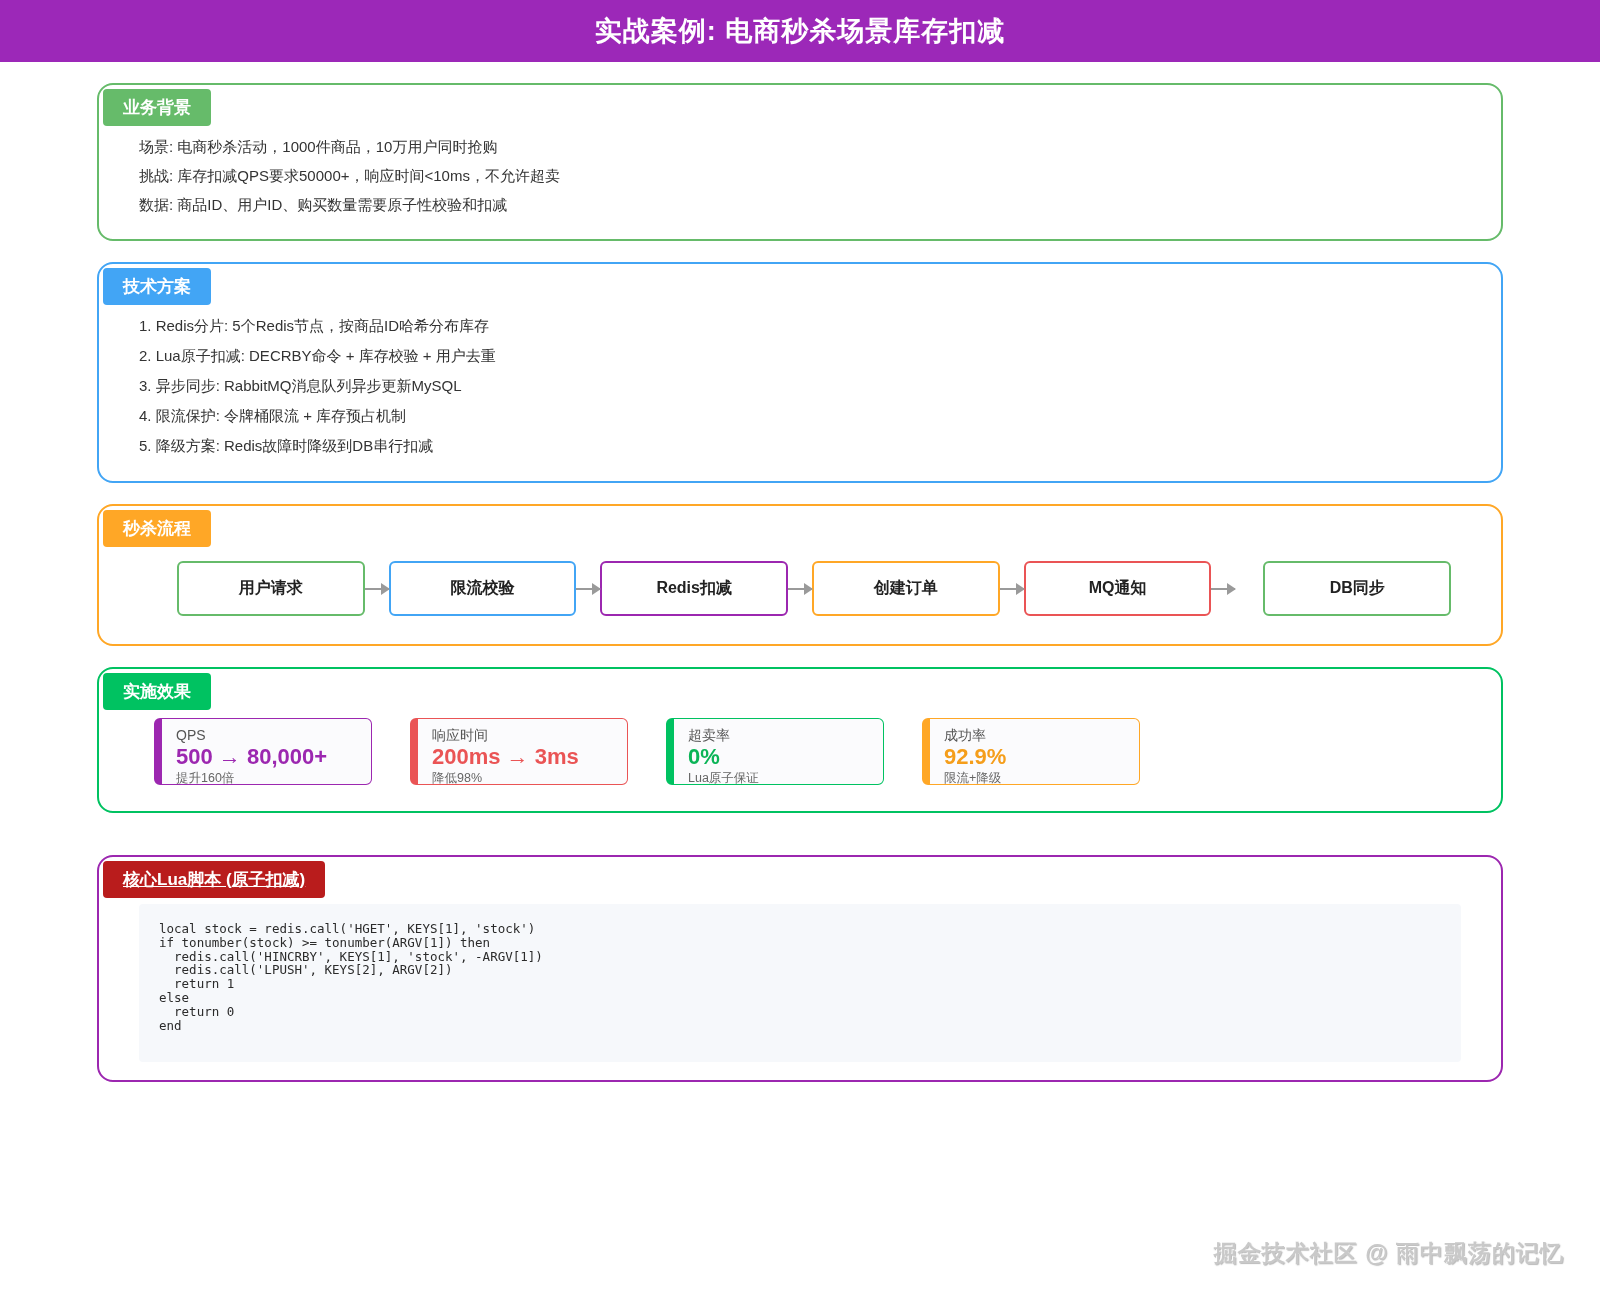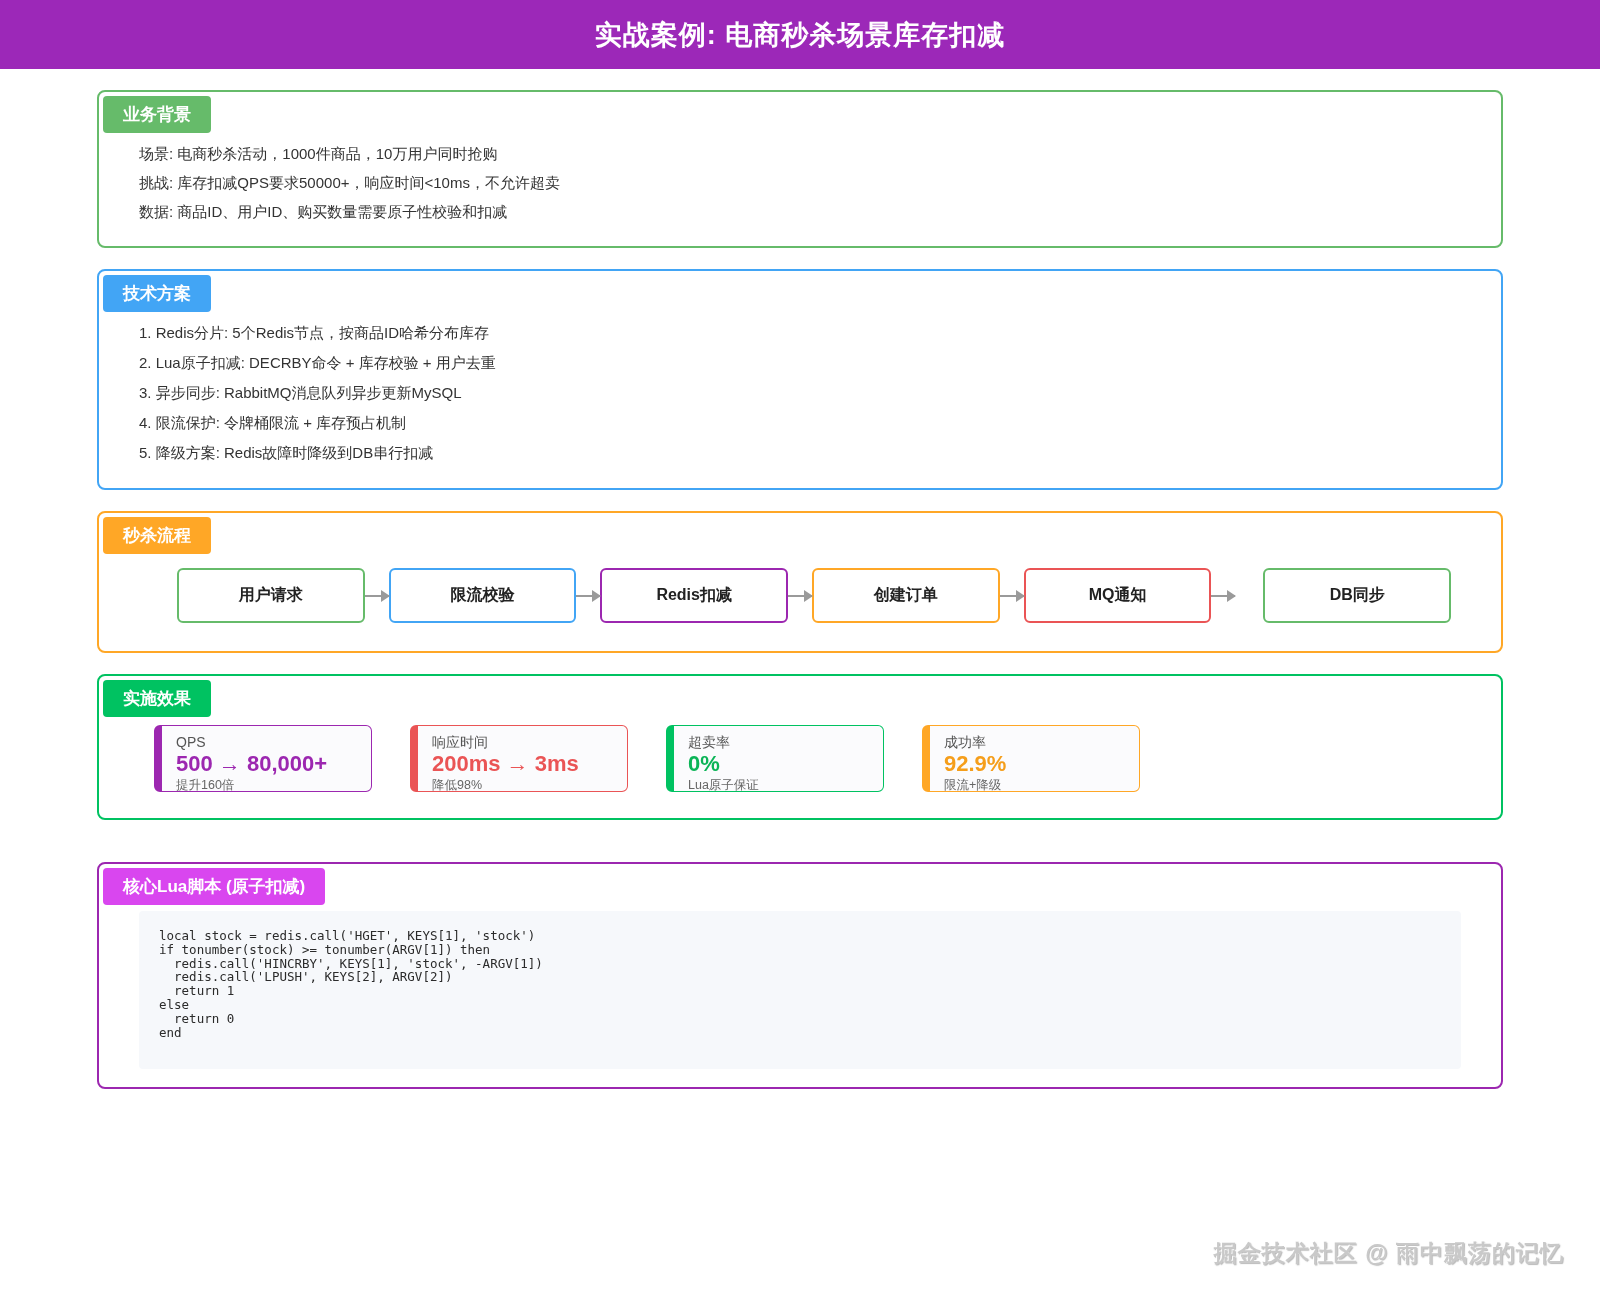--- a/index.html
+++ b/index.html
@@ -1,34 +1,34 @@
 <!DOCTYPE html>
 <html><head>
 <meta charset="utf-8">
 <style>
   * { margin: 0; padding: 0; box-sizing: border-box; }
   html,body { width: 1600px; height: 1300px; background:#ffffff; overflow:hidden;
     font-family:"Liberation Sans","DejaVu Sans",sans-serif; color:#333; position:relative; }
 
   
-  .header { height:69px; background:#9C28B8; display:flex; align-items:center; justify-content:center; }
+  .header { height:62px; background:#9C28B8; display:flex; align-items:center; justify-content:center; }
   .header h1 { color:#fff; font-size:27px; font-weight:bold; letter-spacing:1px; }
 
   .container { padding:0 97px; }
 
   
-  .panel { border:2px solid; border-radius:8px; margin-top:21px; background:#fff; position:relative; }
+  .panel { border:2px solid; border-radius:16px; margin-top:21px; background:#fff; position:relative; }
   .panel-label { display:inline-block; margin:4px 0 0 4px; padding:7px 20px; border-radius:4px;
      color:#fff; font-size:17px; font-weight:bold; }
 
   .p-green  { border-color:#66BB6A; }  .l-green  { background:#66BB6A; }
   .p-blue   { border-color:#42A5F5; }  .l-blue   { background:#42A5F5; }
   .p-orange { border-color:#FFA726; }  .l-orange { background:#FFA726; }
   .p-emerald{ border-color:#00C261; }  .l-emerald{ background:#00C261; }
-  .p-purple { border-color:#9C27B0; }  .l-purple { background:#d946ef; }
+  .p-purple { border-color:#9C27B0; }  .l-purple { background:#b91c1c;text-decoration:underline; }
 
   .panel-body { padding:6px 40px 20px; }
   .text-line { font-size:15px; line-height:29px; color:#333; }
   .list-line { font-size:15px; line-height:30px; color:#333; }
 
   
   .flow-row { display:flex; align-items:center; padding:14px 50px 28px; }
   .flow-box { flex:1; height:55px; border:2px solid; border-radius:6px; background:#fff;
       display:flex; align-items:center; justify-content:center; font-size:16px; font-weight:bold; color:#222; }
   .b-green  { border-color:#66BB6A;margin-left:28px; }

